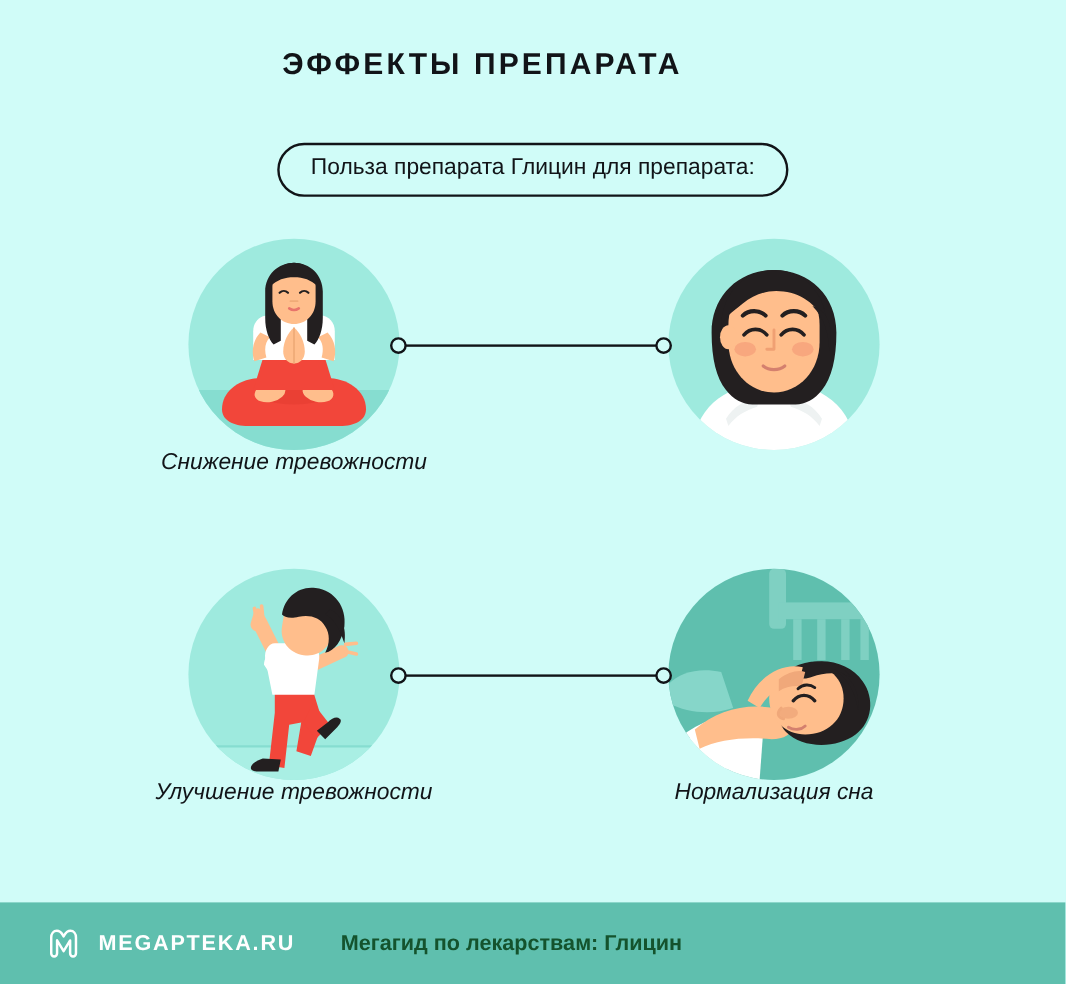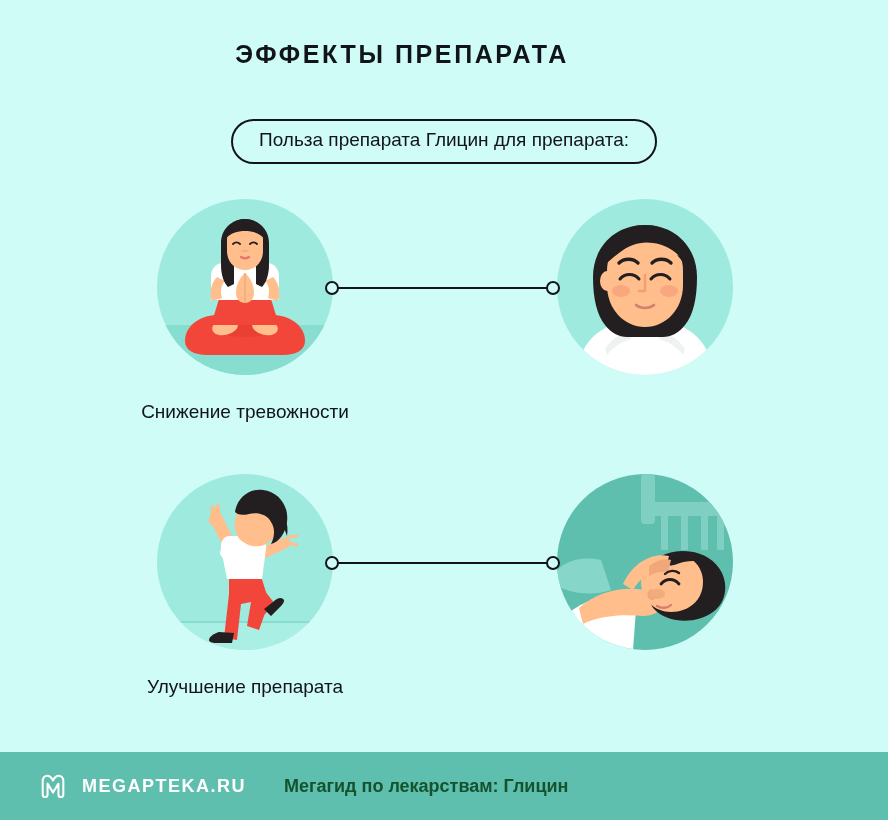--- a/index.html
+++ b/index.html
@@ -43,25 +43,25 @@
   .circle {
     position:absolute; left:62px; top:0;
     width:176px; height:176px;
     border-radius:50%;
     overflow:hidden;
   }
   .circle.mint { background:#9eeade; }
   .circle.teal { background:#5fbfae; }
 
   .caption {
-    margin-top:26px;
     text-align:center;
     font-size:19px;
     color:#111418;
     line-height:1.2;
+    font-style:italic;
   }
 
   
   .connector { position:absolute; height:14px; }
   .connector .bar {
     position:absolute; left:7px; right:7px; top:6px;
     height:2px; background:#111418;
   }
   .connector .dot {
     position:absolute; top:0;
@@ -212,21 +212,21 @@
             <rect x="84" y="54" width="13" height="14" rx="6" fill="#ffbe8c" transform="rotate(10 90 61)"></rect>
 
             <path d="M80 36c2-12 12-20 24-18s20 12 18 24l-2 12c-2 12-12 20-24 18s-20-12-18-24z" fill="#ffbe8c"></path>
 
             <path d="M78 38c2-14 14-24 28-22 16 2 26 16 24 32-2 12-8 20-16 22 4-8 4-16 0-22-4-8-14-10-22-8-8 2-12 0-14-2z" fill="#231f20"></path>
             <path d="M118 34c10 4 14 16 12 28-4-12-8-20-16-24z" fill="#231f20"></path>
           </svg>
         </div>
       </div>
     </div>
-    <div class="caption">Улучшение препарата</div>
+    <div class="caption">Улучшение тревожности</div>
   </div>
 
   <div class="cell cell-4">
     <div class="circle-wrap">
       <div class="circle teal">
         <div class="ill">
           <svg viewBox="0 0 176 176">
 
             <rect x="84" y="0" width="14" height="50" rx="4" fill="#7fd0c2"></rect>
             <rect x="92" y="28" width="72" height="14" fill="#7fd0c2"></rect>
@@ -256,20 +256,21 @@
             <path d="M108 100c4-4 10-4 14-1" stroke="#231f20" stroke-width="2.4" fill="none" stroke-linecap="round"></path>
 
             <ellipse cx="100" cy="120" rx="8" ry="5" fill="#f0a87a" opacity=".85"></ellipse>
 
             <path d="M94 116c-4 4-3 8 2 9" stroke="#f0a87a" stroke-width="2.4" fill="none" stroke-linecap="round"></path>
             <path d="M100 132c5 3 11 2 14-1" stroke="#d4806e" stroke-width="2.4" fill="none" stroke-linecap="round"></path>
           </svg>
         </div>
       </div>
     </div>
+    <div class="caption">Нормализация сна</div>
   </div>
 
   <div class="connector conn-top">
     <div class="bar"></div>
     <div class="dot left"></div>
     <div class="dot right"></div>
   </div>
   <div class="connector conn-bottom">
     <div class="bar"></div>
     <div class="dot left"></div>

